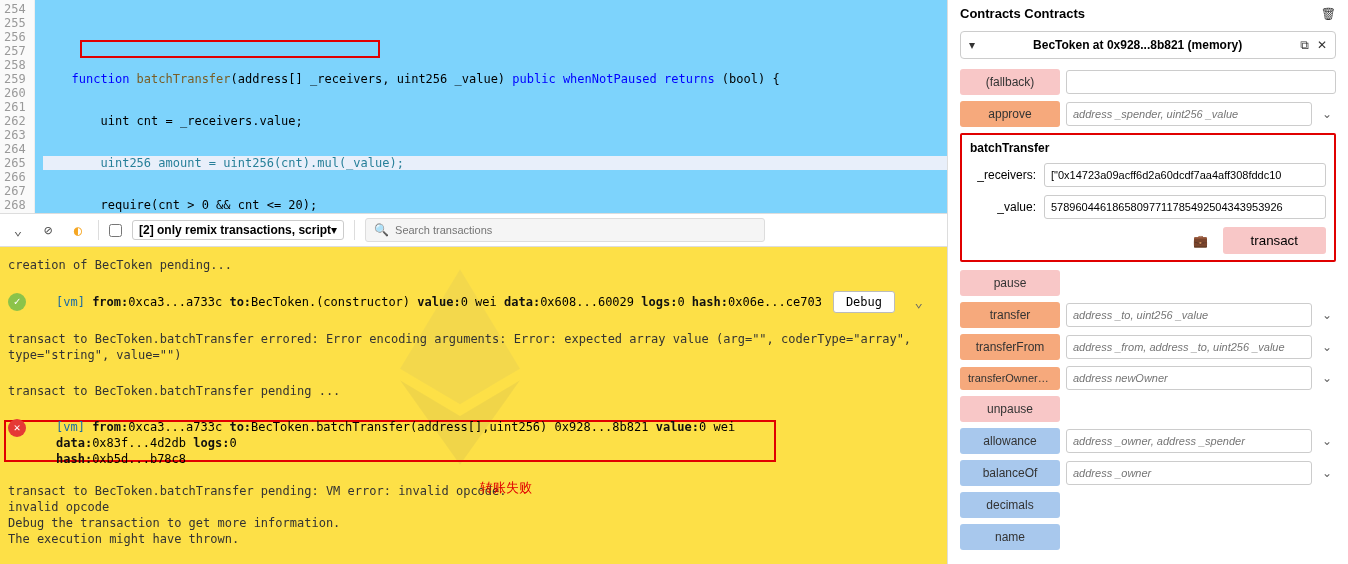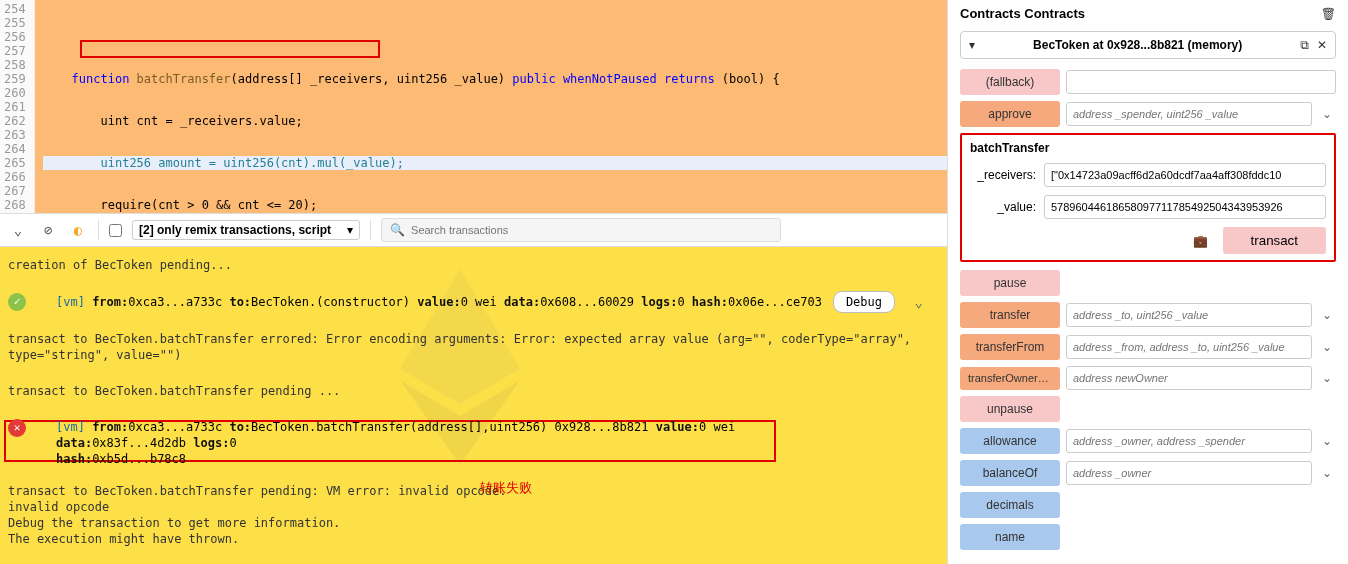--- a/index.html
+++ b/index.html
@@ -12,21 +12,21 @@
   background: #fff;
   overflow: hidden;
 }
 .left-pane {
   width: 948px;
   display: flex;
   flex-direction: column;
   border-right: 1px solid #ddd;
 }
 .editor-area {
-  background: #fdba74;
+  background: #7dd3fc;
   height: 213px;
   display: flex;
   overflow: hidden;
   justify-content: space-between;
 }
 .gutter {
   background: #fafafa;
   color: #999;
   text-align: right;
   padding: 2px 8px 2px 4px;
@@ -70,21 +70,21 @@
   align-items: center;
   justify-content: center;
   color: #555;
   font-size: 14px;
   cursor: pointer;
 }
 .tb-sep { width: 1px; height: 20px; background: #ddd; }
 .tb-dropdown {
   display: flex;
   align-items: center;
-  gap: 16px;
+  gap: 0;
   padding: 2px 6px;
   border: 1px solid #ccc;
   border-radius: 3px;
   font-size: 12px;
   font-family: Arial, sans-serif;
   cursor: pointer;
 }
 .search-box {
   display: flex;
   align-items: center;
@@ -125,21 +125,21 @@
   display: inline-flex; align-items:center; justify-content:center;
   color: #fff; font-size: 11px; font-weight: bold;
 }
 .green-c { background: #8bc34a; }
 .red-c { background: #e53935; }
 .debug-btn {
   position: absolute;
   right: 44px;
   background: #fff;
   border: 1px solid #bbb;
-  border-radius: 9px;
+  border-radius: 3px;
   padding: 3px 12px;
   font-family: "SimSun", monospace;
   font-size: 12px;
   cursor: pointer;
 }
 .chev {
   position: absolute;
   right: 16px;
   color: #666;
   font-size: 14px;

